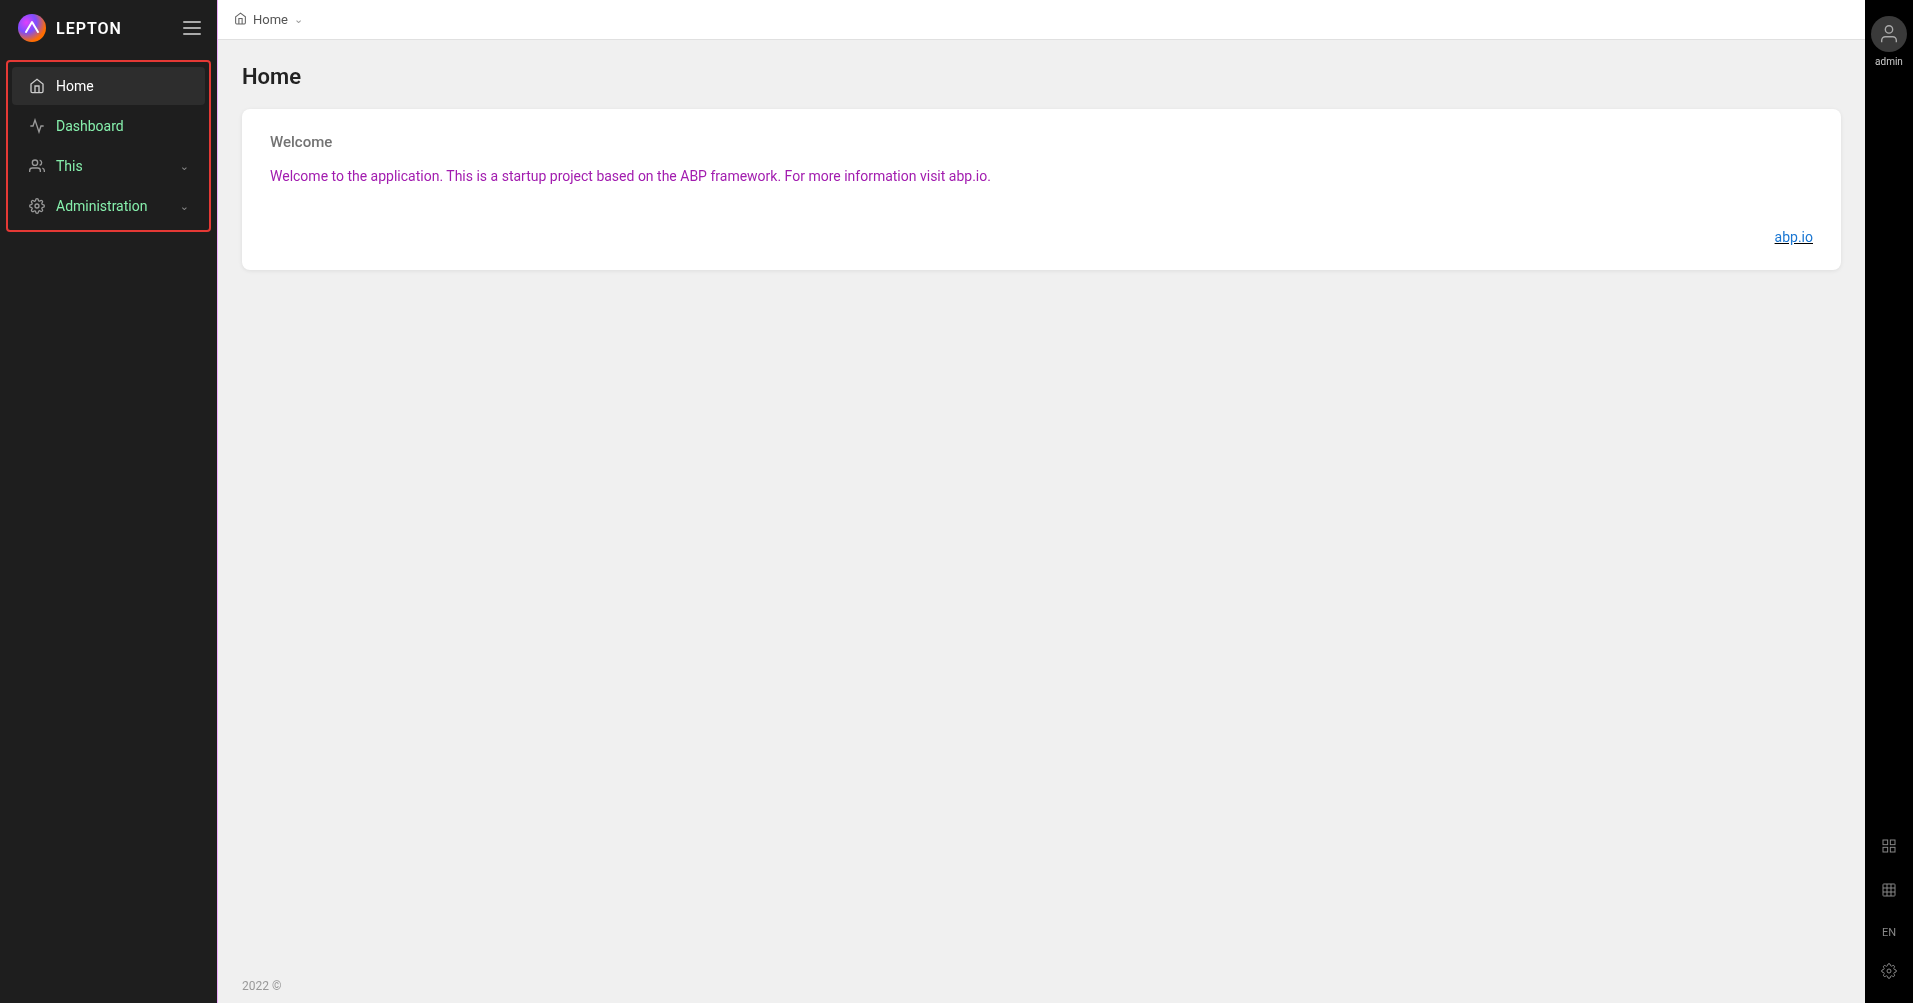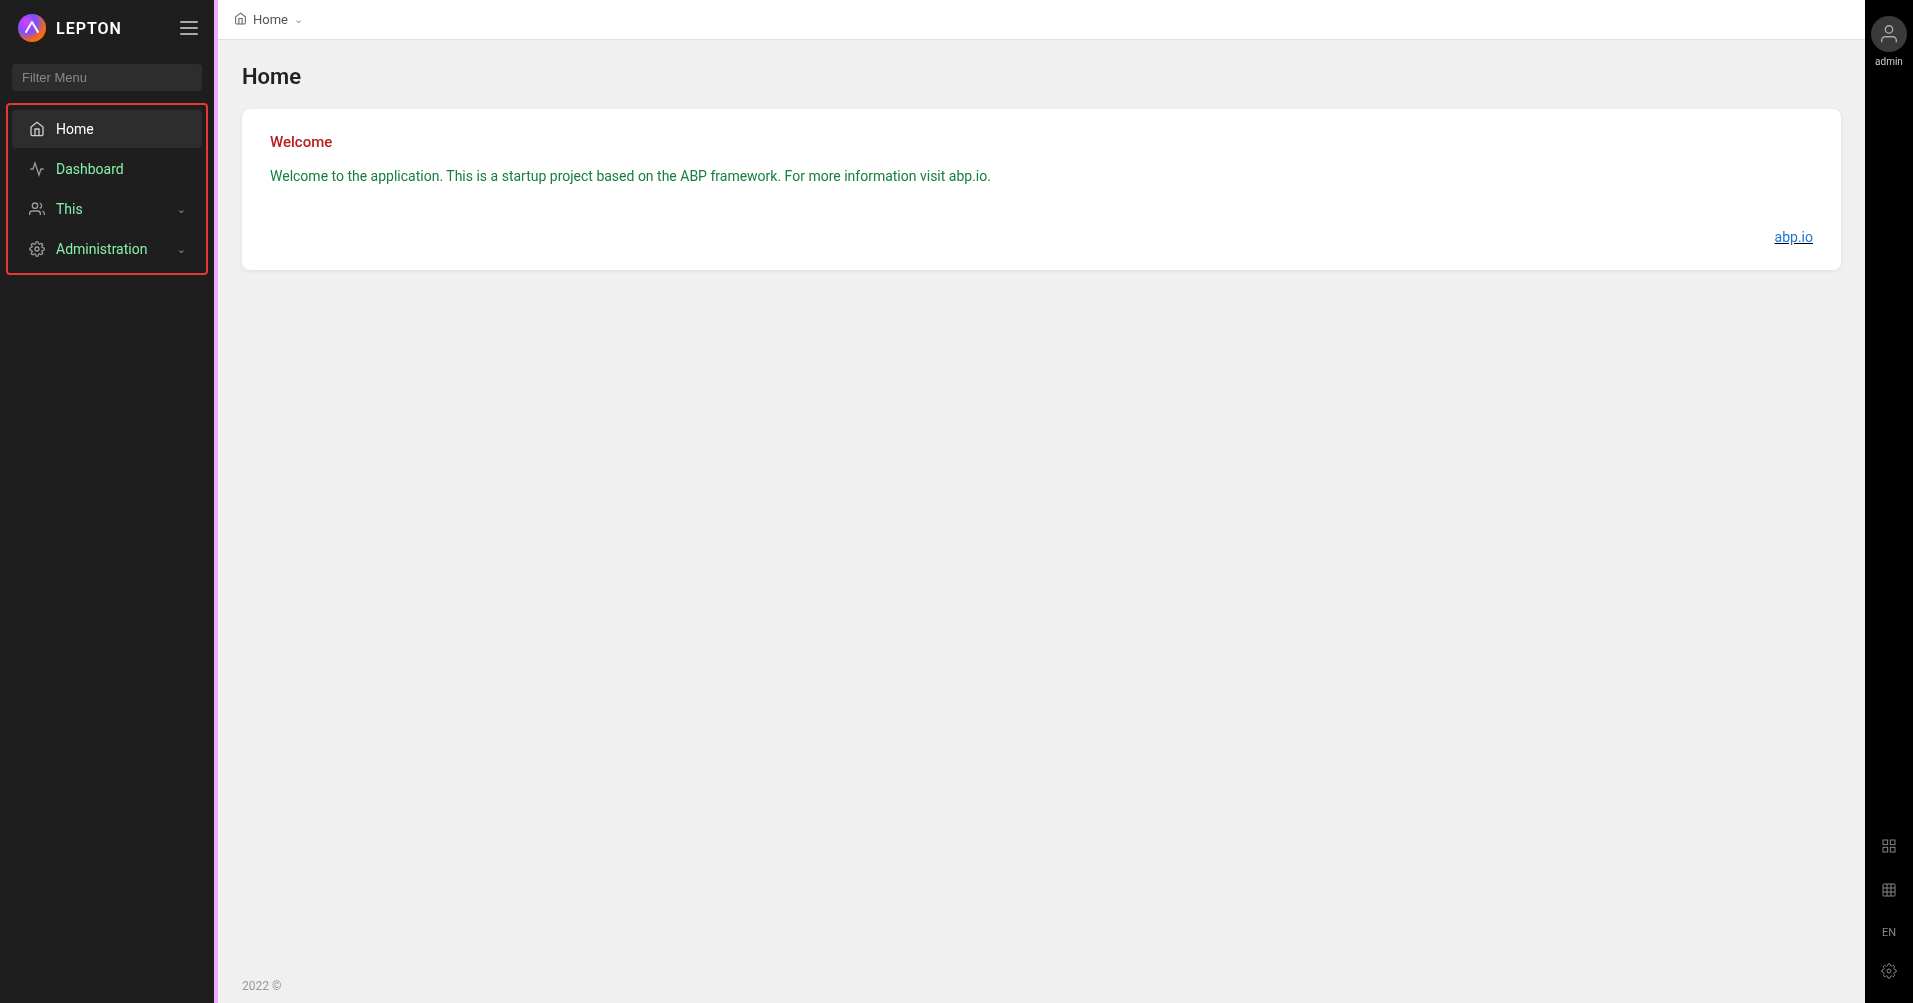--- a/index.html
+++ b/index.html
@@ -13,21 +13,21 @@
     }
 
     
     .sidebar {
       width: 218px;
       min-width: 218px;
       background: #1e1e1e;
       display: flex;
       flex-direction: column;
       height: 100%;
-      border-right: 4px solid #f0abfc;
+      border-right: 1px solid #f0abfc;
     }
 
     .sidebar-header {
       display: flex;
       align-items: center;
       justify-content: space-between;
       padding: 12px 16px;
       height: 56px;
     }
 
@@ -192,27 +192,27 @@
     .content-card {
       background: #ffffff;
       border-radius: 8px;
       padding: 24px 28px;
       box-shadow: 0 1px 4px rgba(0,0,0,0.08);
     }
 
     .welcome-title {
       font-size: 15px;
       font-weight: 500;
-      color: #b91c1c;
+      color: #737373;
       margin-bottom: 14px;
     }
 
     .welcome-text {
       font-size: 14px;
-      color: #15803d;
+      color: #a21caf;
       line-height: 1.6;
     }
 
     .card-footer {
       text-align: right;
       margin-top: 40px;
       text-decoration: underline;
     }
 
     .abp-link {
@@ -310,23 +310,20 @@
       </svg>
       <span class="logo-text">LEPTON</span>
     </div>
     <div class="hamburger-icon">
       <span></span>
       <span></span>
       <span></span>
     </div>
   </div>
 
-  <div class="filter-menu-area">
-    <input class="filter-input" type="text" placeholder="Filter Menu" style="">
-  </div>
 
   <div class="nav-items">
 
     <div class="nav-item active">
       <span class="nav-item-icon">
         <svg width="16" height="16" viewBox="0 0 24 24" fill="none" stroke="currentColor" stroke-width="2">
           <path d="M3 9l9-7 9 7v11a2 2 0 0 1-2 2H5a2 2 0 0 1-2-2z"></path>
           <polyline points="9 22 9 12 15 12 15 22"></polyline>
         </svg>
       </span>

